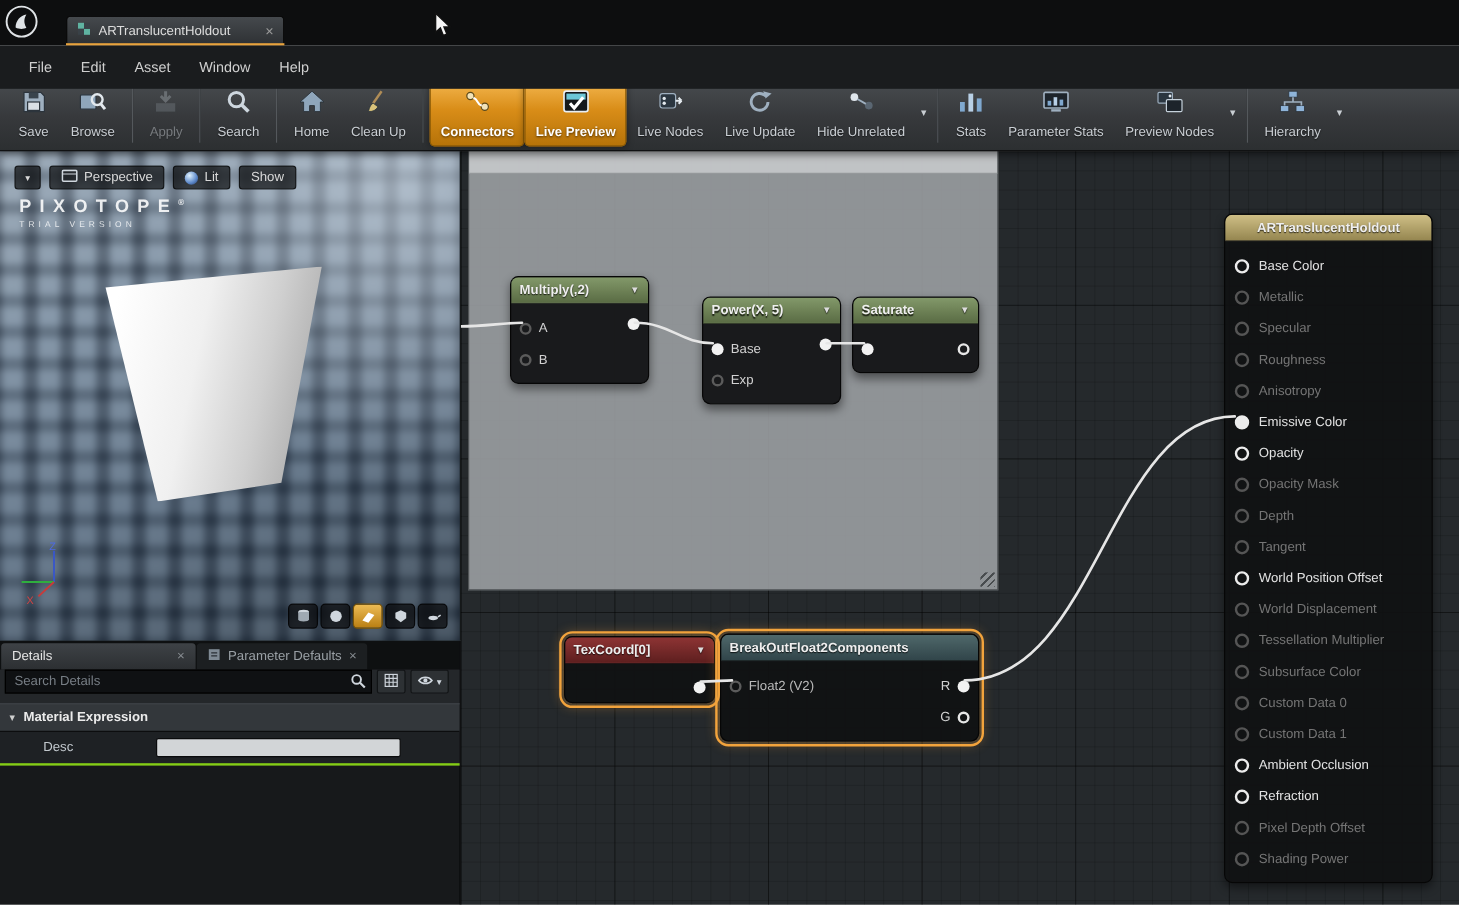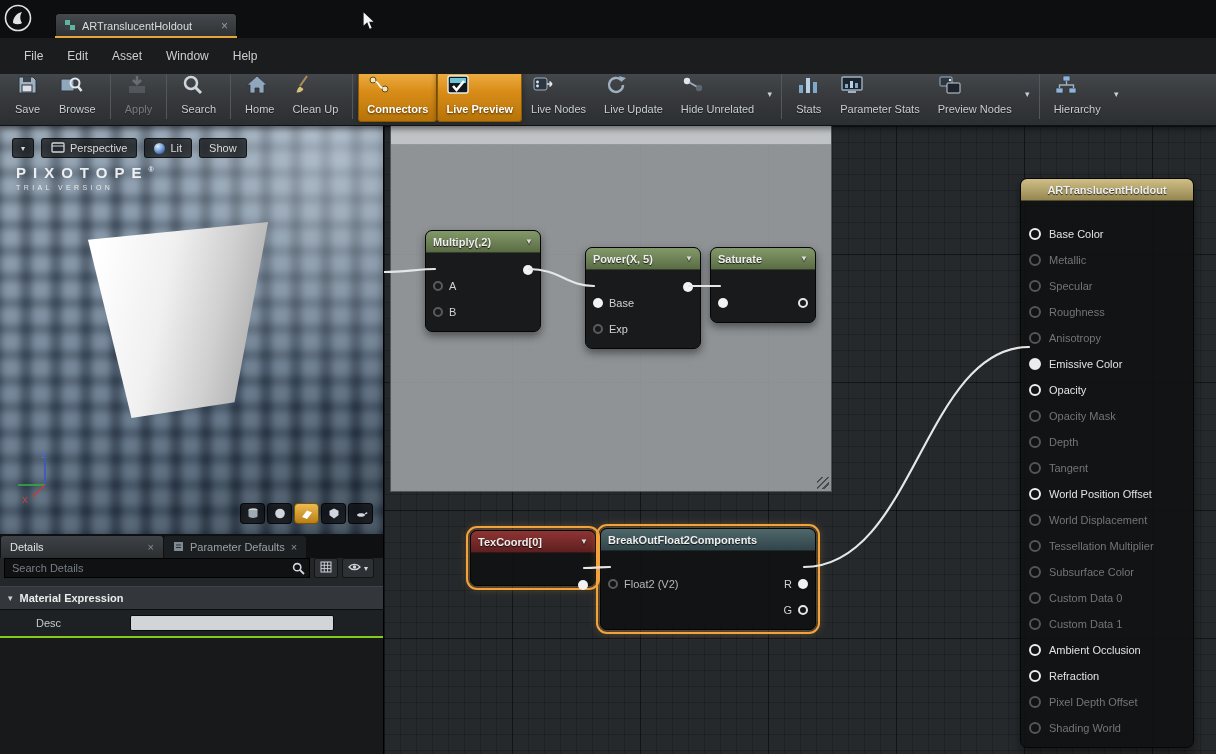--- a/index.html
+++ b/index.html
@@ -20,21 +20,21 @@
   
   .menubar { position:absolute; left:0; top:38px; width:1216px; height:36px; background:#1a1c1e;
     display:flex; align-items:center; padding-left:12px; z-index:20; }
   .menu-item { padding:0 12px; font-size:12px; color:#cfcfcf; height:100%; display:flex; align-items:center; }
 
   
   .toolbar { position:absolute; left:0; top:62px; width:1216px; height:64px;
     background:linear-gradient(#4a4e52,#37393c 55%,#2c2f31);
     border-top:1px solid #5a5e62; border-bottom:1px solid #101112;
     display:flex; align-items:center; padding:0 6px; z-index:15; box-shadow:0 3px 6px rgba(0,0,0,.45); }
-  .tbtn { display:flex; flex-direction:column; justify-content:center; gap:3px;
+  .tbtn { display:flex; flex-direction:column; align-items:center; justify-content:center; gap:3px;
     padding:5px 9px 4px; border-radius:4px; height:56px; min-width:44px; }
   .tlabel { font-size:11px; color:#c9ced3; text-shadow:0 1px 1px rgba(0,0,0,.6); white-space:nowrap; }
   .tbtn.active { background:linear-gradient(#f5b952,#d98d18 45%,#b57208);
     box-shadow:inset 0 0 0 1px #8a5a06, 0 0 6px rgba(0,0,0,.4); }
   .tbtn.active .tlabel { color:#fff; text-shadow:0 1px 2px rgba(60,35,0,.9);font-weight:bold; }
   .tbtn.disabled { opacity:.45; }
   .tsep { width:1px; height:50px; background:#17191b; border-right:1px solid #54585c; margin:0 5px; flex:0 0 auto; }
   .tdrop { width:13px; height:56px; display:flex; align-items:center; justify-content:center; color:#c9ced3; font-size:9px; }
 
   
@@ -108,21 +108,21 @@
     border-radius:7px; box-shadow:0 4px 8px rgba(0,0,0,.45); }
   .node.selected { outline:2px solid #f2a33c; outline-offset:2px; box-shadow:0 0 10px 2px rgba(242,163,60,.4); }
   .nhead { height:22px; display:flex; align-items:center; gap:6px; padding:0 7px; border-radius:6px 6px 0 0;
     border-bottom:1px solid rgba(0,0,0,.6); font-size:11px; font-weight:bold; color:#efefef;
     text-shadow:0 1px 1px rgba(0,0,0,.8); white-space:nowrap; }
   .ncaret { margin-left:auto; font-size:8px; color:#dcdcdc; font-weight:normal; }
   .nhead.green { background:linear-gradient(#83996a,#5a6c44); }
   .nhead.red { background:linear-gradient(#8e3434,#5e1f1f); }
   .nhead.slate { background:linear-gradient(#4f686a,#31454a); }
   .nhead.gold { background:linear-gradient(#cfbf86,#968751); justify-content:center; }
-  .nbody { position:relative; padding:20px 0 6px; }
+  .nbody { position:relative; padding:8px 0 6px; }
   .prow { height:26px; display:flex; align-items:center; gap:6px; padding:0 7px; font-size:11px; color:#d2d2d2; }
   .prow.split { justify-content:space-between; }
   .pgroup { display:flex; align-items:center; gap:6px; }
   .pin { width:10px; height:10px; border-radius:50%; flex:0 0 auto; }
   .pin.filled { background:#f2f2f2; }
   .pin.ring { border:2px solid #e6e6e6; }
   .pin.dim { border:2px solid #5b5b5b; }
   .outpin-abs { position:absolute; right:7px; top:12px; }
   .rrow { height:26px; display:flex; align-items:center; gap:8px; padding:0 8px; }
   .rpin { width:12px; height:12px; border-radius:50%; border:2px solid #555; flex:0 0 auto; }
@@ -608,21 +608,21 @@
             <span class="rlabel">Refraction</span>
           </div>
 
           <div class="rrow">
             <span class="rpin"></span>
             <span class="rlabel">Pixel Depth Offset</span>
           </div>
 
           <div class="rrow">
             <span class="rpin"></span>
-            <span class="rlabel">Shading World</span>
+            <span class="rlabel">Shading Power</span>
           </div>
         </div>
     </div>
 
   </div>
 
   <span class="cursor">
     <svg width="16" height="22" viewBox="0 0 16 22">
       <path d="M1 1v16l4-3.6 2.4 6.2 3-1.2-2.4-6H13z" fill="#f5f5f5" stroke="#111" stroke-width="1.2"></path>
     </svg>

